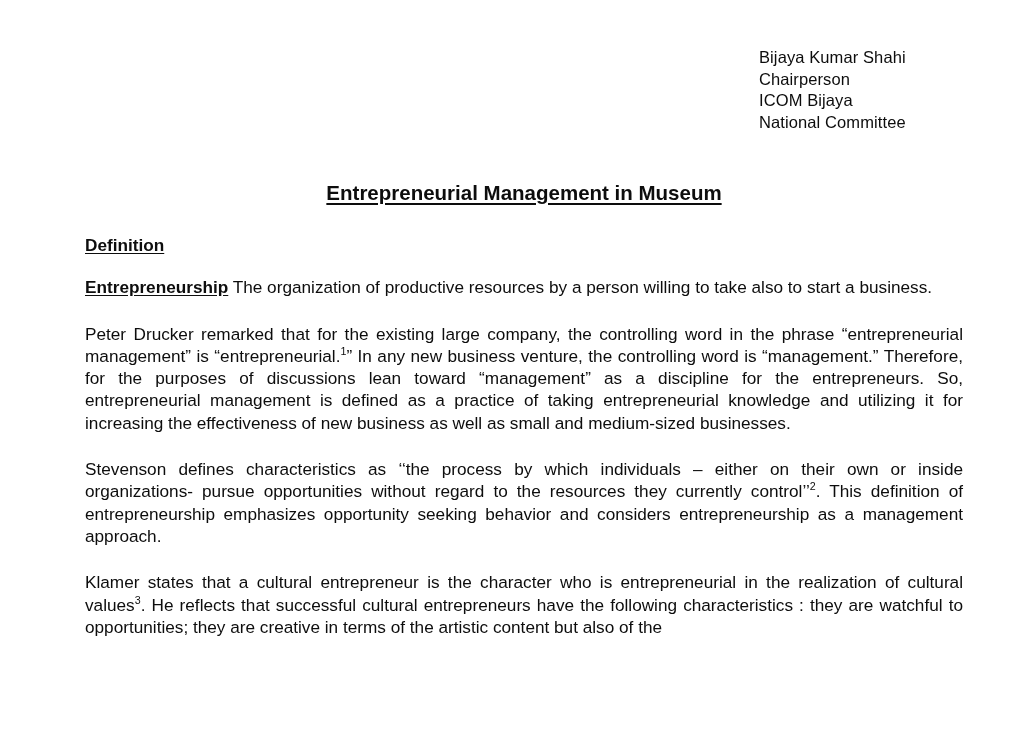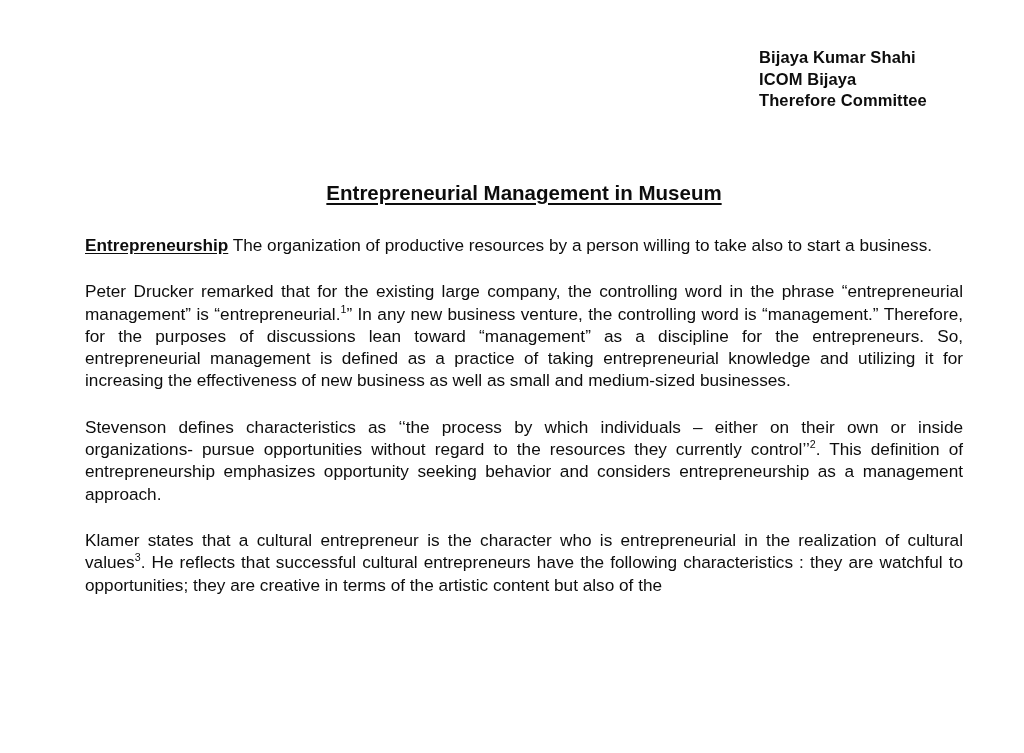--- a/index.html
+++ b/index.html
@@ -21,21 +21,21 @@
     height: 753px;
     background: #ffffff;
     overflow: hidden;
   }
 
   
   .letterhead {
     position: absolute;
     left: 759px;
     top: 47px;
-    font-weight: bold;
+    font-weight: normal;
     font-size: 16.5px;
     line-height: 21.5px;
     letter-spacing: 0.1px;
     white-space: nowrap;
   }
   .letterhead div { white-space: nowrap; }
 
   
   .doc-title {
     position: absolute;
@@ -102,30 +102,34 @@
     overflow: hidden;
   }
 </style>
 </head>
 <body>
 
 <div class="page">
 
   <div class="letterhead">
     <div>Bijaya Kumar Shahi</div>
+    <div>Chairperson</div>
     <div>ICOM Bijaya</div>
-    <div>Therefore Committee</div>
+    <div>National Committee</div>
   </div>
 
   <h1 class="doc-title">
     <span>Entrepreneurial Management in Museum</span>
   </h1>
 
   <div class="body-col">
 
+    <div class="section-heading">
+      <span>Definition</span>
+    </div>
 
 
     <p class="para block"><span class="term">Entrepreneurship</span><span> The organization of productive resources by a person willing to take also to start a business.</span></p>
 
     <p class="para block"><span>Peter Drucker remarked that for the existing large company, the controlling word in the phrase “entrepreneurial management” is “entrepreneurial.</span><sup>1</sup><span>” In any new business venture, the controlling word is “management.” Therefore, for the purposes of discussions lean toward “management” as a discipline for the entrepreneurs. So, entrepreneurial management is defined as a practice of taking entrepreneurial knowledge and utilizing it for increasing the effectiveness of new business as well as small and medium-sized businesses.</span></p>
 
     <p class="para block"><span>Stevenson defines characteristics as ‘‘the process by which individuals – either on their own or inside organizations- pursue opportunities without regard to the resources they currently control’’</span><sup>2</sup><span>. This definition of entrepreneurship emphasizes opportunity seeking behavior and considers entrepreneurship as a management approach.</span></p>
 
     <p class="para clipped"><span>Klamer states that a cultural entrepreneur is the character who is entrepreneurial in the realization of cultural values</span><sup>3</sup><span>. He reflects that successful cultural entrepreneurs have the following characteristics : they are watchful to opportunities; they are creative in terms of the artistic content but also of the</span></p>
 

